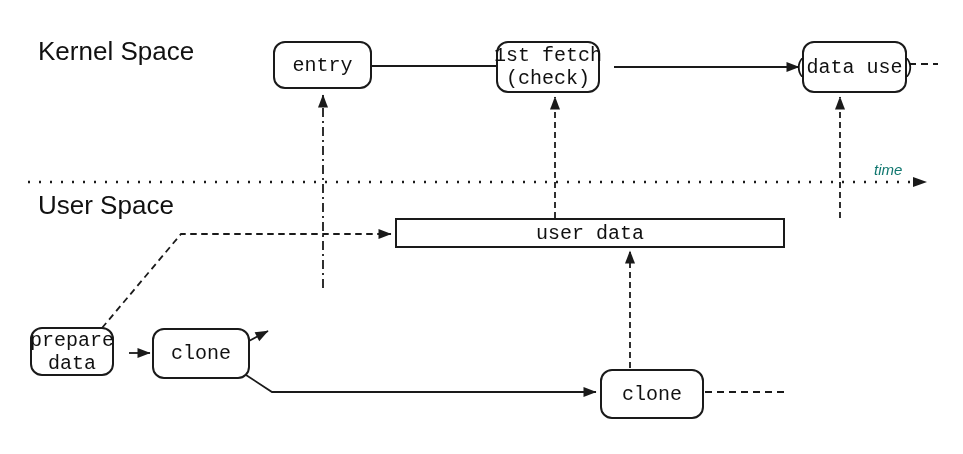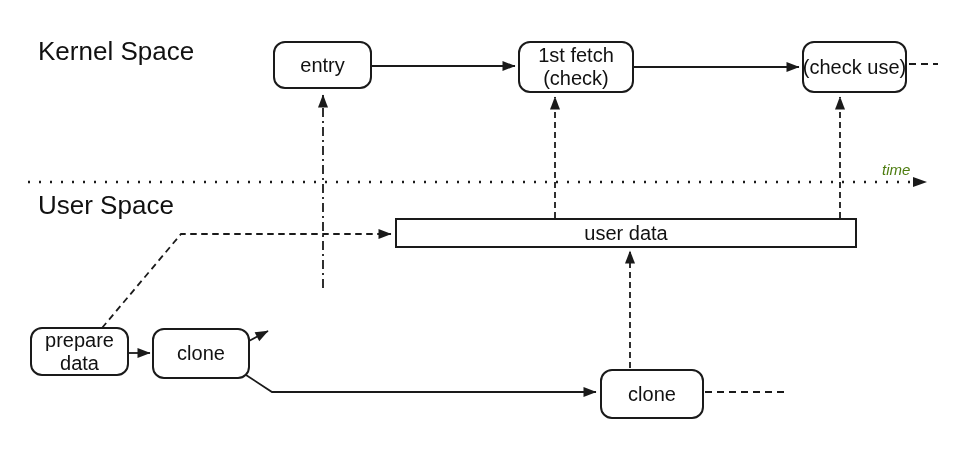--- a/index.html
+++ b/index.html
@@ -35,28 +35,29 @@
     border-radius: 12px;
     display: flex;
     flex-direction: column;
     align-items: center;
     justify-content: center;
     font-size: 20px;
     line-height: 1.15;
     text-align: left;
     color: #111;
     white-space: nowrap;
+    font-family: Liberation Mono, monospace;
   }
   .node .line { display: block; }
 
   .node-entry            { left: 273px; top: 41px;  width: 99px;  height: 48px; }
-  .node-first-fetch      { left: 518px; top: 41px;  width: 116px;  height: 52px; }
+  .node-first-fetch      { left: 496px; top: 41px;  width: 104px;  height: 52px; }
   .node-second-fetch     { left: 802px; top: 41px;  width: 105px; height: 52px; }
-  .node-user-data        { left: 395px; top: 218px; width: 462px; height: 30px; border-radius: 0; border-width: 2px; }
-  .node-prepare-data     { left: 30px;  top: 327px; width: 99px;  height: 49px; }
+  .node-user-data        { left: 395px; top: 218px; width: 390px; height: 30px; border-radius: 0; border-width: 2px; }
+  .node-prepare-data     { left: 30px;  top: 327px; width: 84px;  height: 49px; }
   .node-clone            { left: 152px; top: 328px; width: 98px;  height: 51px; }
   .node-syscall          { left: 273px; top: 288px; width: 100px; height: 48px; }
   .node-malicious-update { left: 600px; top: 369px; width: 104px; height: 50px; }
 
   .space-label {
     position: absolute;
     z-index: 2;
     font-size: 26px;
     color: #111;
     white-space: nowrap;
@@ -65,22 +66,21 @@
   .label-kernel { left: 38px; top: 36px; }
   .label-user   { left: 38px; top: 190px; }
 
   .time-label {
     position: absolute;
     z-index: 2;
     left: 874px;
     top: 161px;
     font-size: 15px;
     font-style: italic;
-    color: #4d7c0f;
-    margin-left: 8px;
+    color: #0f766e;
   }
 </style>
 </head>
 <body>
 
 <div class="canvas">
 
   <svg class="connectors" viewBox="0 0 963 454" xmlns="http://www.w3.org/2000/svg">
     <defs>
       <marker id="arrow" markerUnits="userSpaceOnUse" markerWidth="15" markerHeight="12" refX="13" refY="5.5" orient="auto">
@@ -120,21 +120,21 @@
   <div class="node node-entry">
     <span class="line">entry</span>
   </div>
 
   <div class="node node-first-fetch">
     <span class="line">1st fetch</span>
     <span class="line">(check)</span>
   </div>
 
   <div class="node node-second-fetch">
-    <span class="line">(check use)</span>
+    <span class="line">(data use)</span>
   </div>
 
   <div class="node node-user-data">
     <span class="line">user data</span>
   </div>
 
   <div class="node node-prepare-data">
     <span class="line">prepare</span>
     <span class="line">data</span>
   </div>

